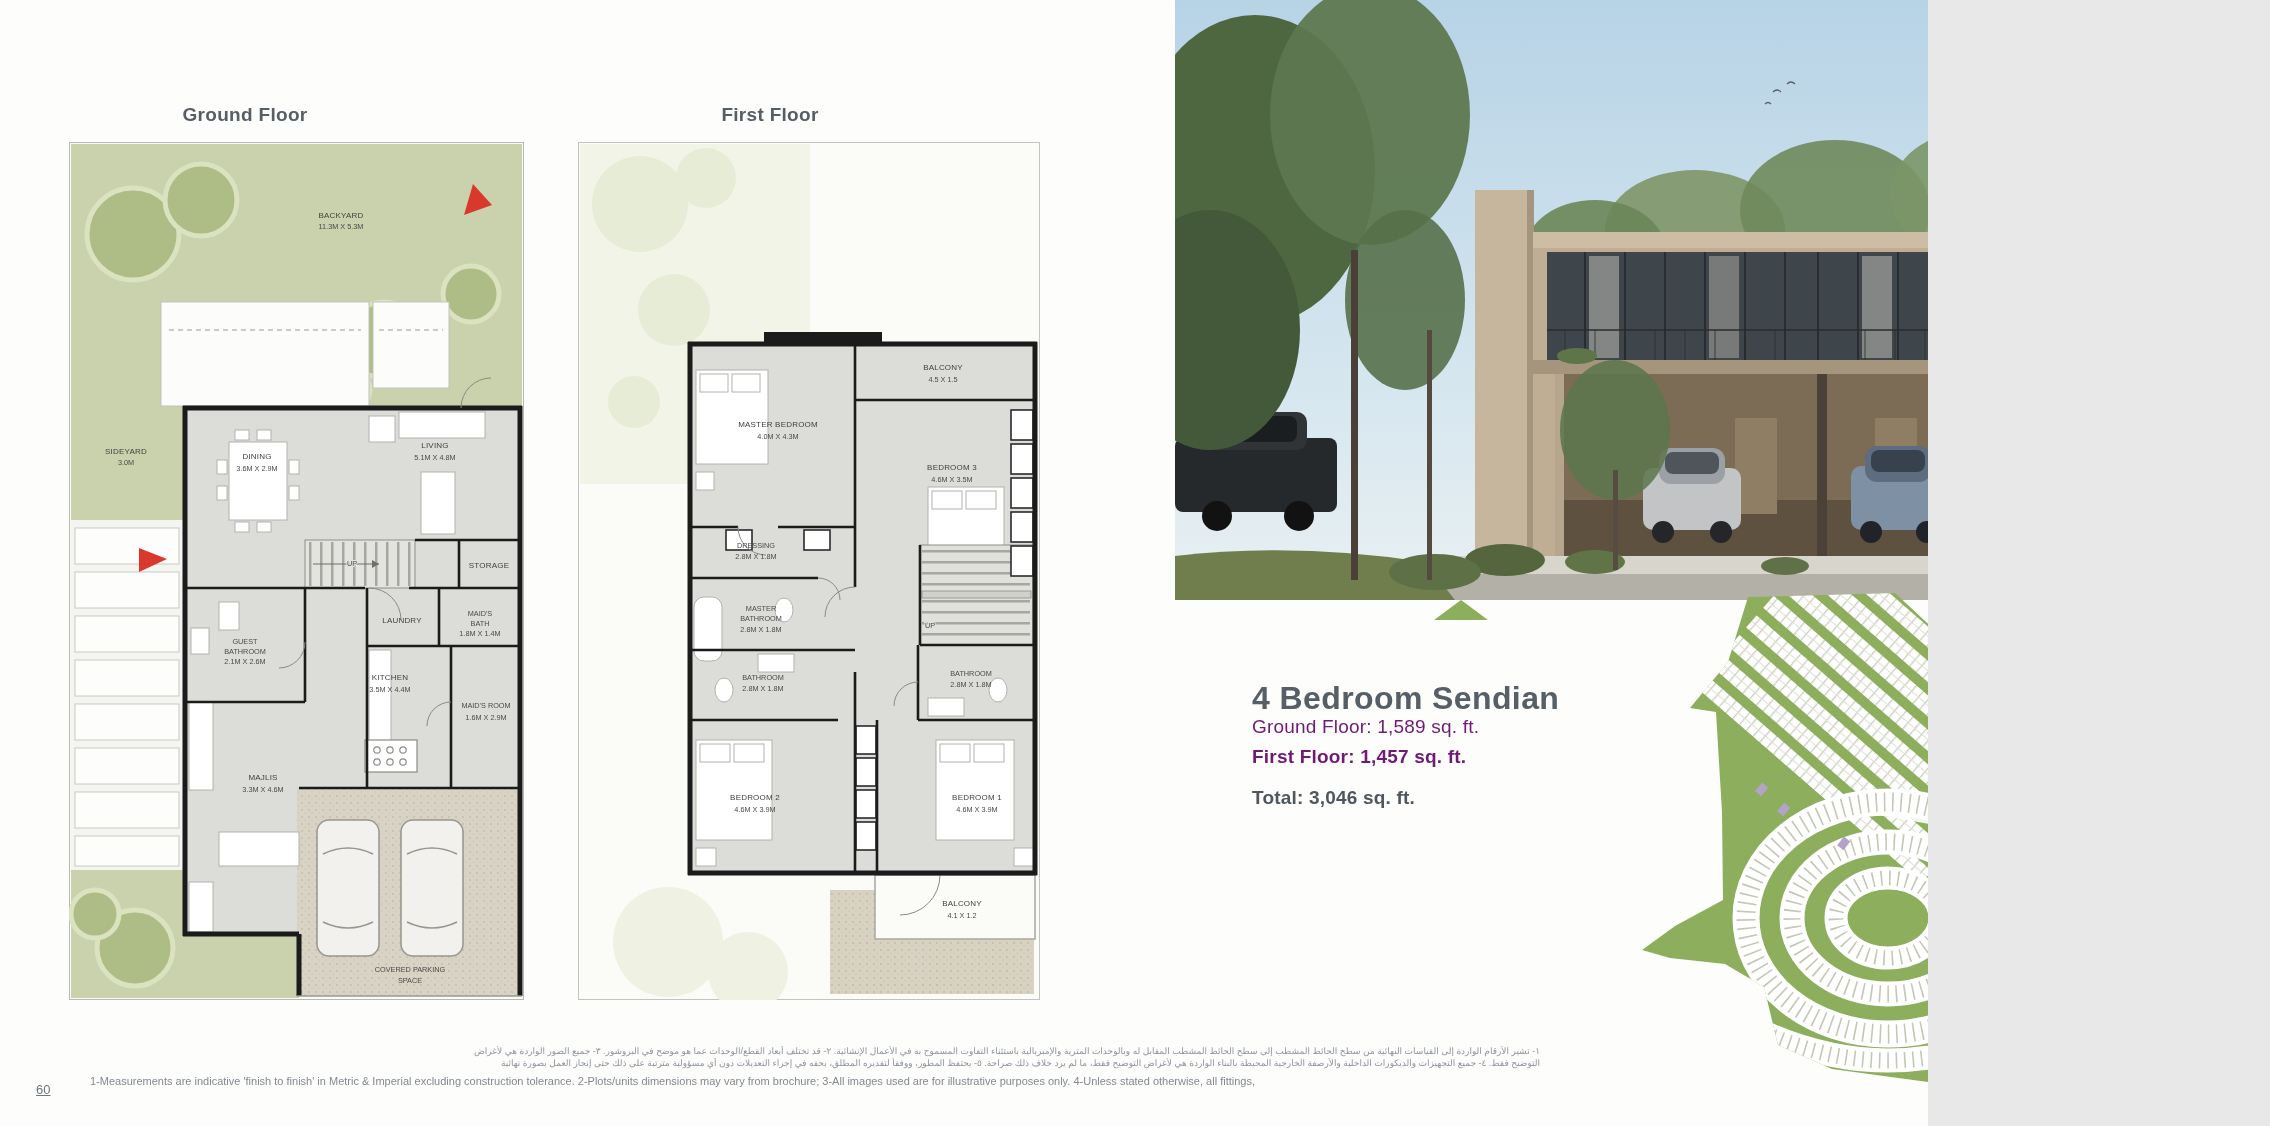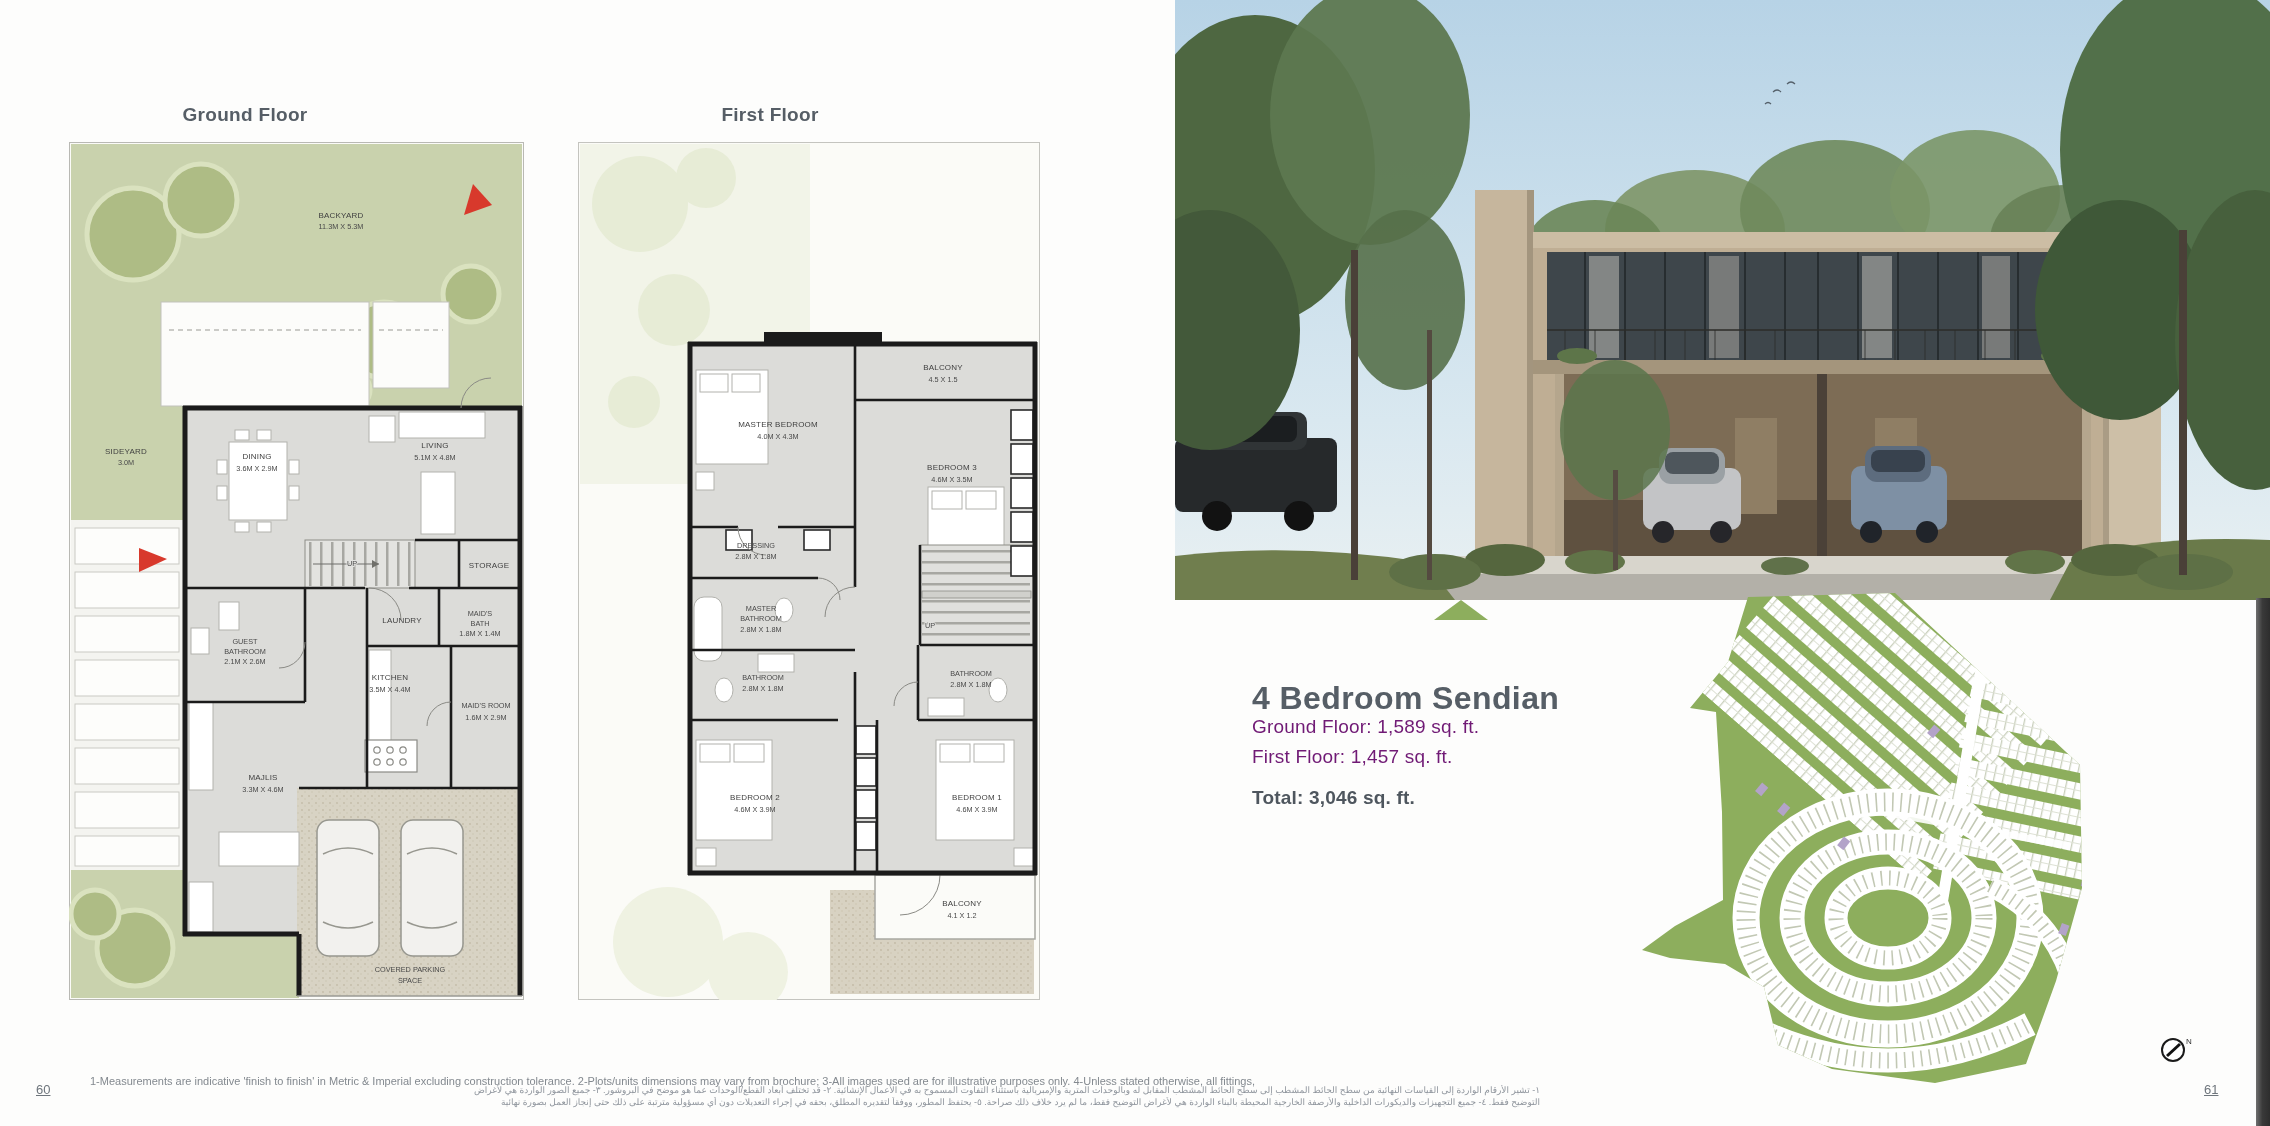--- a/index.html
+++ b/index.html
@@ -1,32 +1,32 @@
 <!DOCTYPE html>
 <html><head>
 <meta charset="utf-8">
 <style>
   html,body{margin:0;padding:0;background:#e8e8e8;}
   .page{
-    position:relative;width:2270px;height:1126px;overflow:hidden;
+    position:relative;width:1928px;height:1126px;overflow:hidden;
     background:#fdfdfc;font-family:"Liberation Sans",sans-serif;
   }
   .abs{position:absolute;}
   .plan-title{
     font-size:19px;font-weight:bold;color:#565e66;letter-spacing:.3px;
     transform:translateX(-50%);white-space:nowrap;
   }
   .details-title{
     font-size:32px;line-height:34px;font-weight:bold;color:#565e66;letter-spacing:.4px;
   }
   .details-line{font-size:19px;color:#701a75;letter-spacing:.2px;}
   .details-total{font-size:19px;font-weight:bold;color:#4e565e;letter-spacing:.2px;}
   .footer-ar{
     font-size:9px;line-height:11px;color:#8e949c;direction:rtl;text-align:right;
-    width:1500px;white-space:nowrap;overflow:hidden;margin-top:39px;
+    width:1500px;white-space:nowrap;overflow:hidden;
   }
   .footer-en{font-size:11px;line-height:13px;color:#83898f;white-space:nowrap;}
   .page-num{font-size:13px;color:#6e757c;text-decoration:underline;}
   svg text{font-family:"Liberation Sans",sans-serif;fill:#3f3f3f;}
   .rl{font-size:8px;text-anchor:middle;letter-spacing:.2px;}
   .rd{font-size:7.3px;text-anchor:middle;fill:#4a4a4a;}
   .edge-strip{background:linear-gradient(to right,#6f6f6f 0%,#3a3a3a 45%,#2d2d2d 100%);}
 </style>
 </head>
 <body>
@@ -403,21 +403,21 @@
       <rect x="1004" y="230" width="8" height="345" fill="#4a4038"></rect>
       <ellipse cx="440" cy="430" rx="55" ry="70" fill="#5b754c" opacity="0.85"></ellipse>
       <rect x="438" y="470" width="5" height="100" fill="#564c42"></rect>
     </g>
   </svg>
 
   <div class="abs details-title" style="left:1252px;top:641px;margin-top:40px;">
     <div>4 Bedroom Sendian</div>
   </div>
   <div class="abs details-line" style="left:1252px;top:716px;">Ground Floor: 1,589 sq. ft.</div>
-  <div class="abs details-line" style="left:1252px;top:746px;">First Floor: 1,457 sq. ft.</div>
+  <div class="abs details-line" style="left:1252px;top:746px;font-weight:bold;">First Floor: 1,457 sq. ft.</div>
   <div class="abs details-total" style="left:1252px;top:787px;">Total: 3,046 sq. ft.</div>
 
   <svg class="abs" style="left:1434px;top:600px;" width="54" height="20" viewBox="0 0 54 20">
     <polygon points="27,0 54,20 0,20" fill="#8dae5d"></polygon>
   </svg>
 
   <svg class="abs" style="left:1630px;top:556px;" width="640" height="550" viewBox="0 0 640 550">
     <defs>
       <pattern id="plotrows" width="9" height="26" patternUnits="userSpaceOnUse">
         <rect x="0" y="0" width="9" height="16" fill="#ffffff"></rect>

